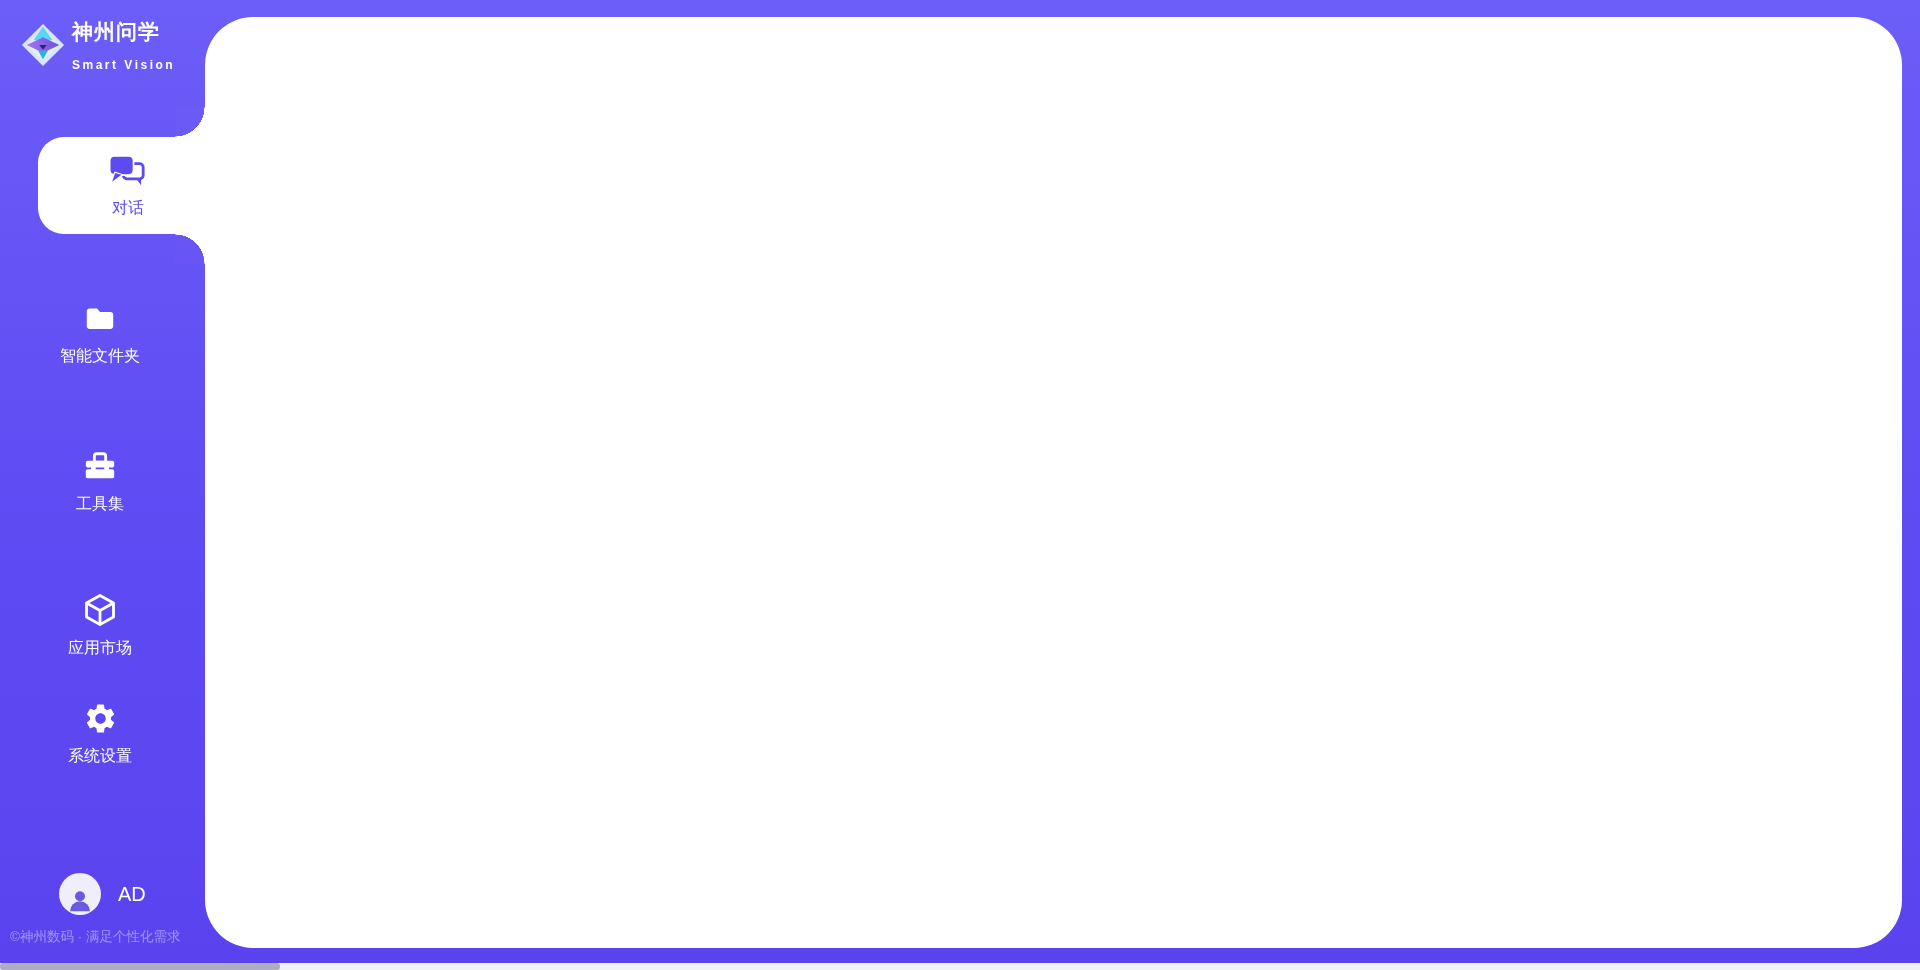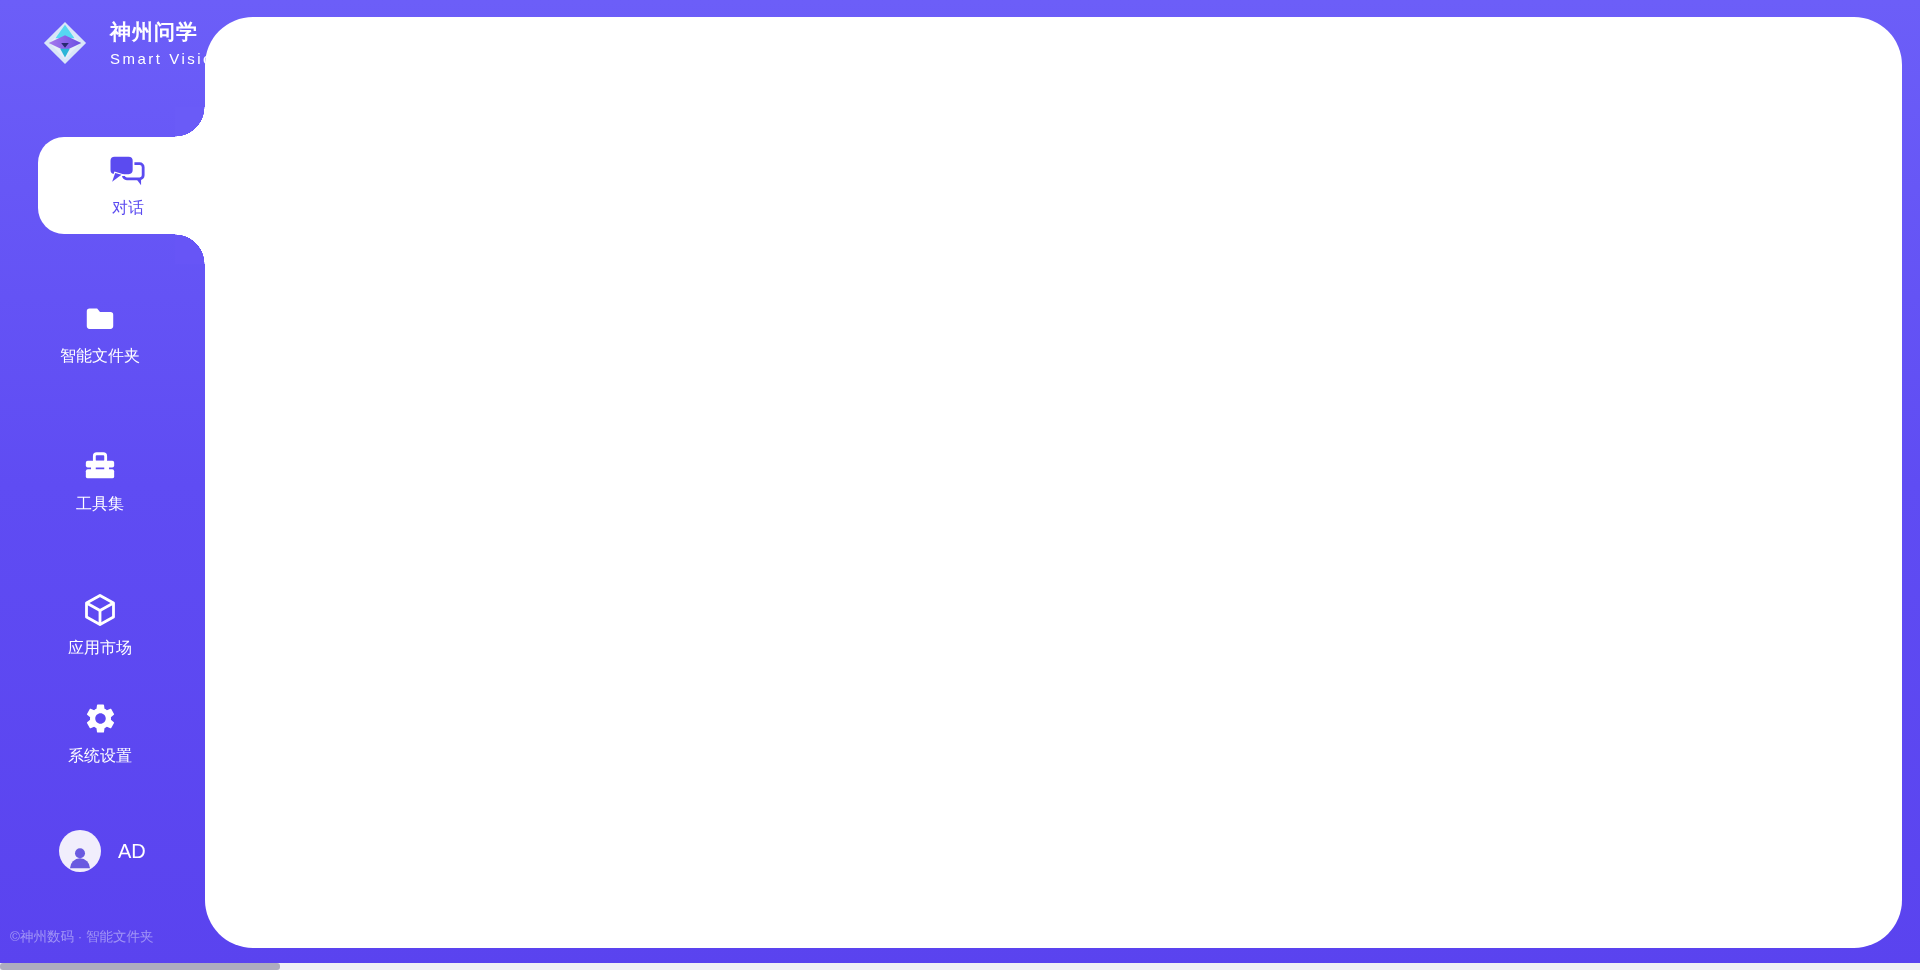--- a/index.html
+++ b/index.html
@@ -6,41 +6,41 @@
   html,body { width:1920px; height:970px; }
   body { font-family:"Liberation Sans","DejaVu Sans",sans-serif; }
   .app { position:relative; width:1920px; height:970px; overflow:hidden;
          background:linear-gradient(180deg,#6c5ef8 0%,#5f4cf3 50%,#5a43ef 100%); }
 
   
   .panel { position:absolute; left:205px; top:17px; width:1697px; height:931px;
            background:#ffffff; border-radius:48px; z-index:1; }
 
   
-  .brand { position:absolute; left:42px; top:18px; display:flex; align-items:center; gap:22px; z-index:3; }
+  .brand { position:absolute; left:20px; top:18px; display:flex; align-items:center; gap:6px; z-index:3; }
   .brand-text-name { color:#fff; font-size:21px; font-weight:700; letter-spacing:1px; }
-  .brand-text-sub  { color:#fff; font-size:15px; letter-spacing:2.5px; margin-top:4px; }
+  .brand-text-sub  { color:#fff; font-size:12px; letter-spacing:2.5px; margin-top:12px;font-weight:bold; }
 
   .active-tab { position:absolute; left:38px; top:137px; width:180px; height:97px;
                 background:#fff; border-radius:26px 0 0 26px; z-index:2;
                 display:flex; flex-direction:column; align-items:center; justify-content:center;
                 cursor:pointer; }
   .active-tab .tab-label { color:#5b4bf0; font-size:16px; margin-top:4px; }
   .fillet { position:absolute; left:175px; width:30px; height:30px; z-index:2; }
   .fillet.top    { top:107px; background:radial-gradient(circle at 0 0,      #6a5bf7 0 29.4px, #ffffff 29.6px); }
   .fillet.bottom { top:234px; background:radial-gradient(circle at 0 100%,   #6755f6 0 29.4px, #ffffff 29.6px); }
 
   .nav-item { position:absolute; left:0; width:200px; text-align:center; z-index:3; cursor:pointer; }
   .nav-item .nav-label { display:block; color:#ffffff; font-size:16px; margin-top:6px; }
   .nav-folder  { top:302px; }
   .nav-tools   { top:450px; }
   .nav-market  { top:592px; }
   .nav-settings{ top:701px; }
 
-  .user-row { position:absolute; left:59px; top:830px; display:flex; align-items:center; gap:17px; z-index:3; cursor:pointer; }
+  .user-row { position:absolute; left:59px; top:873px; display:flex; align-items:center; gap:17px; z-index:3; cursor:pointer; }
   .avatar { width:42px; height:42px; border-radius:50%; background:#f1eefc; display:flex; align-items:flex-end; justify-content:center; overflow:hidden; }
   .user-name { color:#fff; font-size:20px; }
   .side-footer { position:absolute; left:10px; top:928px; width:200px; color:rgba(255,255,255,.42); font-size:13.5px; z-index:3; }
 
   
   .greeting { position:absolute; left:362px; top:146px; display:flex; align-items:center; gap:30px; }
   .greeting svg { filter:drop-shadow(0 10px 12px rgba(93,80,230,.28)); }
   .greeting-text { font-size:26px; font-weight:700; color:#15161a; letter-spacing:.5px; }
 
   
@@ -151,21 +151,21 @@
   <div class="user-row">
     <div class="avatar">
       <svg viewBox="0 0 24 24" width="30" height="30">
         <circle cx="12" cy="9" r="4" fill="#6a5ae0"></circle>
         <path d="M4 21 a8 8 0 0 1 16 0 z" fill="#6a5ae0"></path>
       </svg>
     </div>
     <span class="user-name">AD</span>
   </div>
 
-  <div class="side-footer">©神州数码 · 智能文件夹</div>
+  <div class="side-footer">©神州数码 · 满足个性化需求</div>
 
   <div class="greeting">
     <svg viewBox="0 0 48 48" width="68" height="68">
       <defs>
           <linearGradient id="gp2" x1="0" y1="0" x2="1" y2="0">
         <stop offset="0" stop-color="#a678ee"></stop>
             <stop offset="1" stop-color="#6b4ee2"></stop>
           </linearGradient>
         </defs>
       <polygon points="24,2 46,24 24,46 2,24" fill="#d9e6f8"></polygon>

